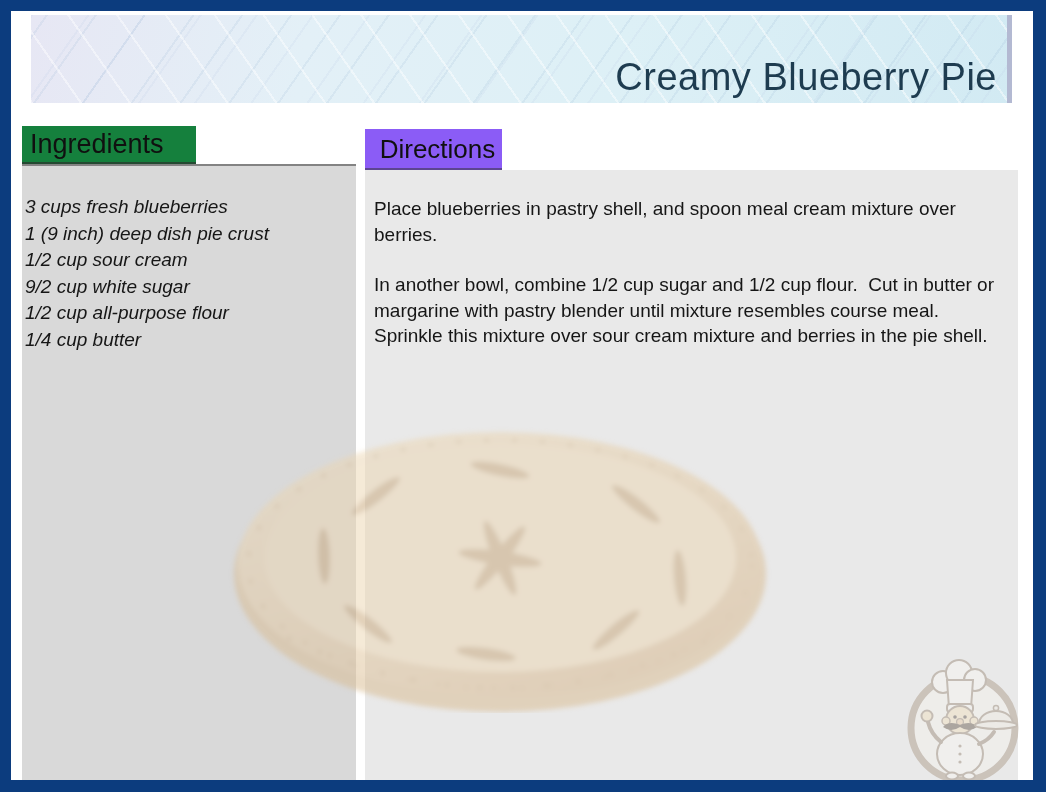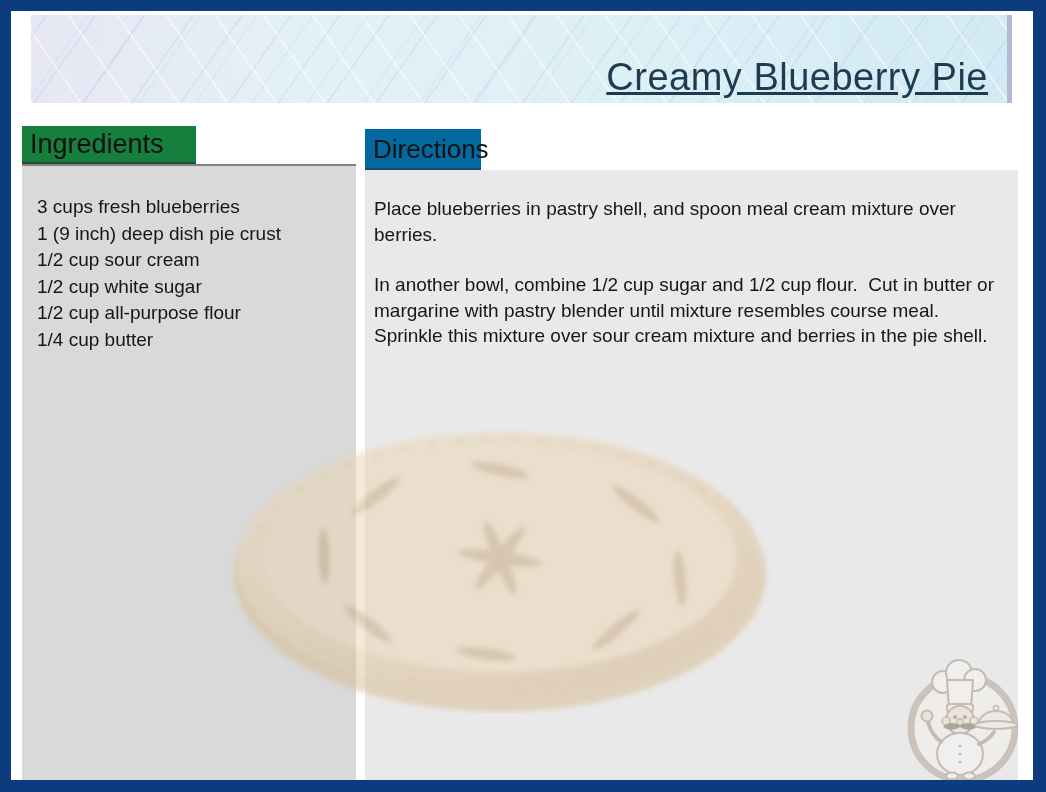--- a/index.html
+++ b/index.html
@@ -21,48 +21,48 @@
       repeating-linear-gradient(55deg, rgba(255,255,255,0.45) 0 2px, rgba(255,255,255,0) 2px 40px),
       repeating-linear-gradient(-55deg, rgba(150,180,210,0.16) 0 2px, rgba(150,180,210,0) 2px 40px),
       repeating-linear-gradient(125deg, rgba(190,205,230,0.18) 0 2px, rgba(190,205,230,0) 2px 46px),
       linear-gradient(100deg,#e7e7f4 0%, #e3f0f7 28%, #ddf0f6 60%, #d2eaf3 100%);
     z-index:2;
   }
   .header::after{
     content:"";position:absolute;right:0;top:0;bottom:0;width:5px;background:#b3b9d2;
   }
   .page-title{
-    position:absolute;right:24px;top:40px;
+    position:absolute;right:15px;top:40px;
     font-size:38px;line-height:44px;letter-spacing:0.5px;
-    color:#1e3c50;white-space:nowrap;text-decoration:underline;
+    color:#1e3c50;white-space:nowrap;
   }
 
   
   .ing-heading{
     position:absolute;left:22px;top:126px;width:174px;height:38px;
     background:#15803d;z-index:3;
     border-bottom:2px solid rgba(45,45,45,0.65);box-sizing:border-box;
   }
   .ing-heading .h-text{font-size:27px;color:#101010;padding:3px 0 0 8px;display:block;}
   .ing-body{
     position:absolute;left:22px;top:164px;width:334px;height:616px;
     background:#d9d9d9;z-index:1;
     border-top:2px solid rgba(45,45,45,0.5);box-sizing:border-box;
   }
   .ing-list{
-    list-style:none;margin:28px 0 0 12px;padding:0 4px 0 3px;
+    list-style:none;margin:28px 0 0 0;padding:0 4px 0 3px;font-style:italic;
   }
   .ing-list li{
     font-size:19px;line-height:26.5px;color:#161616;white-space:nowrap;
   }
 
   
   .dir-heading{
-    position:absolute;left:365px;top:129px;width:116px;height:41px;
-    background:#0369a1;z-index:3;
+    position:absolute;left:365px;top:129px;width:137px;height:41px;
+    background:#8b5cf6;z-index:3;
     border-bottom:2px solid rgba(45,45,45,0.5);box-sizing:border-box;text-align:center;
   }
   .dir-heading .h-text{font-size:26px;color:#101010;padding:5px 0 0 8px;display:block;}
   .dir-body{
     position:absolute;left:365px;top:170px;width:653px;height:610px;
     background:#e9e9e9;z-index:1;box-sizing:border-box;
     padding:26px 12px 0 9px;
   }
   .dir-body p{
     margin:0 0 25px 0;font-size:19px;line-height:25.5px;color:#161616;
@@ -92,21 +92,21 @@
 </div>
 
 <div class="ing-heading">
   <span class="h-text">Ingredients</span>
 </div>
 <div class="ing-body">
   <ul class="ing-list">
     <li>3 cups fresh blueberries</li>
     <li>1 (9 inch) deep dish pie crust</li>
     <li>1/2 cup sour cream</li>
-    <li>1/2 cup white sugar</li>
+    <li>9/2 cup white sugar</li>
     <li>1/2 cup all-purpose flour</li>
     <li>1/4 cup butter</li>
   </ul>
 </div>
 
 <div class="dir-heading">
   <span class="h-text">Directions</span>
 </div>
 <div class="dir-body">
   <p>Place blueberries in pastry shell, and spoon meal cream mixture over berries.</p>

